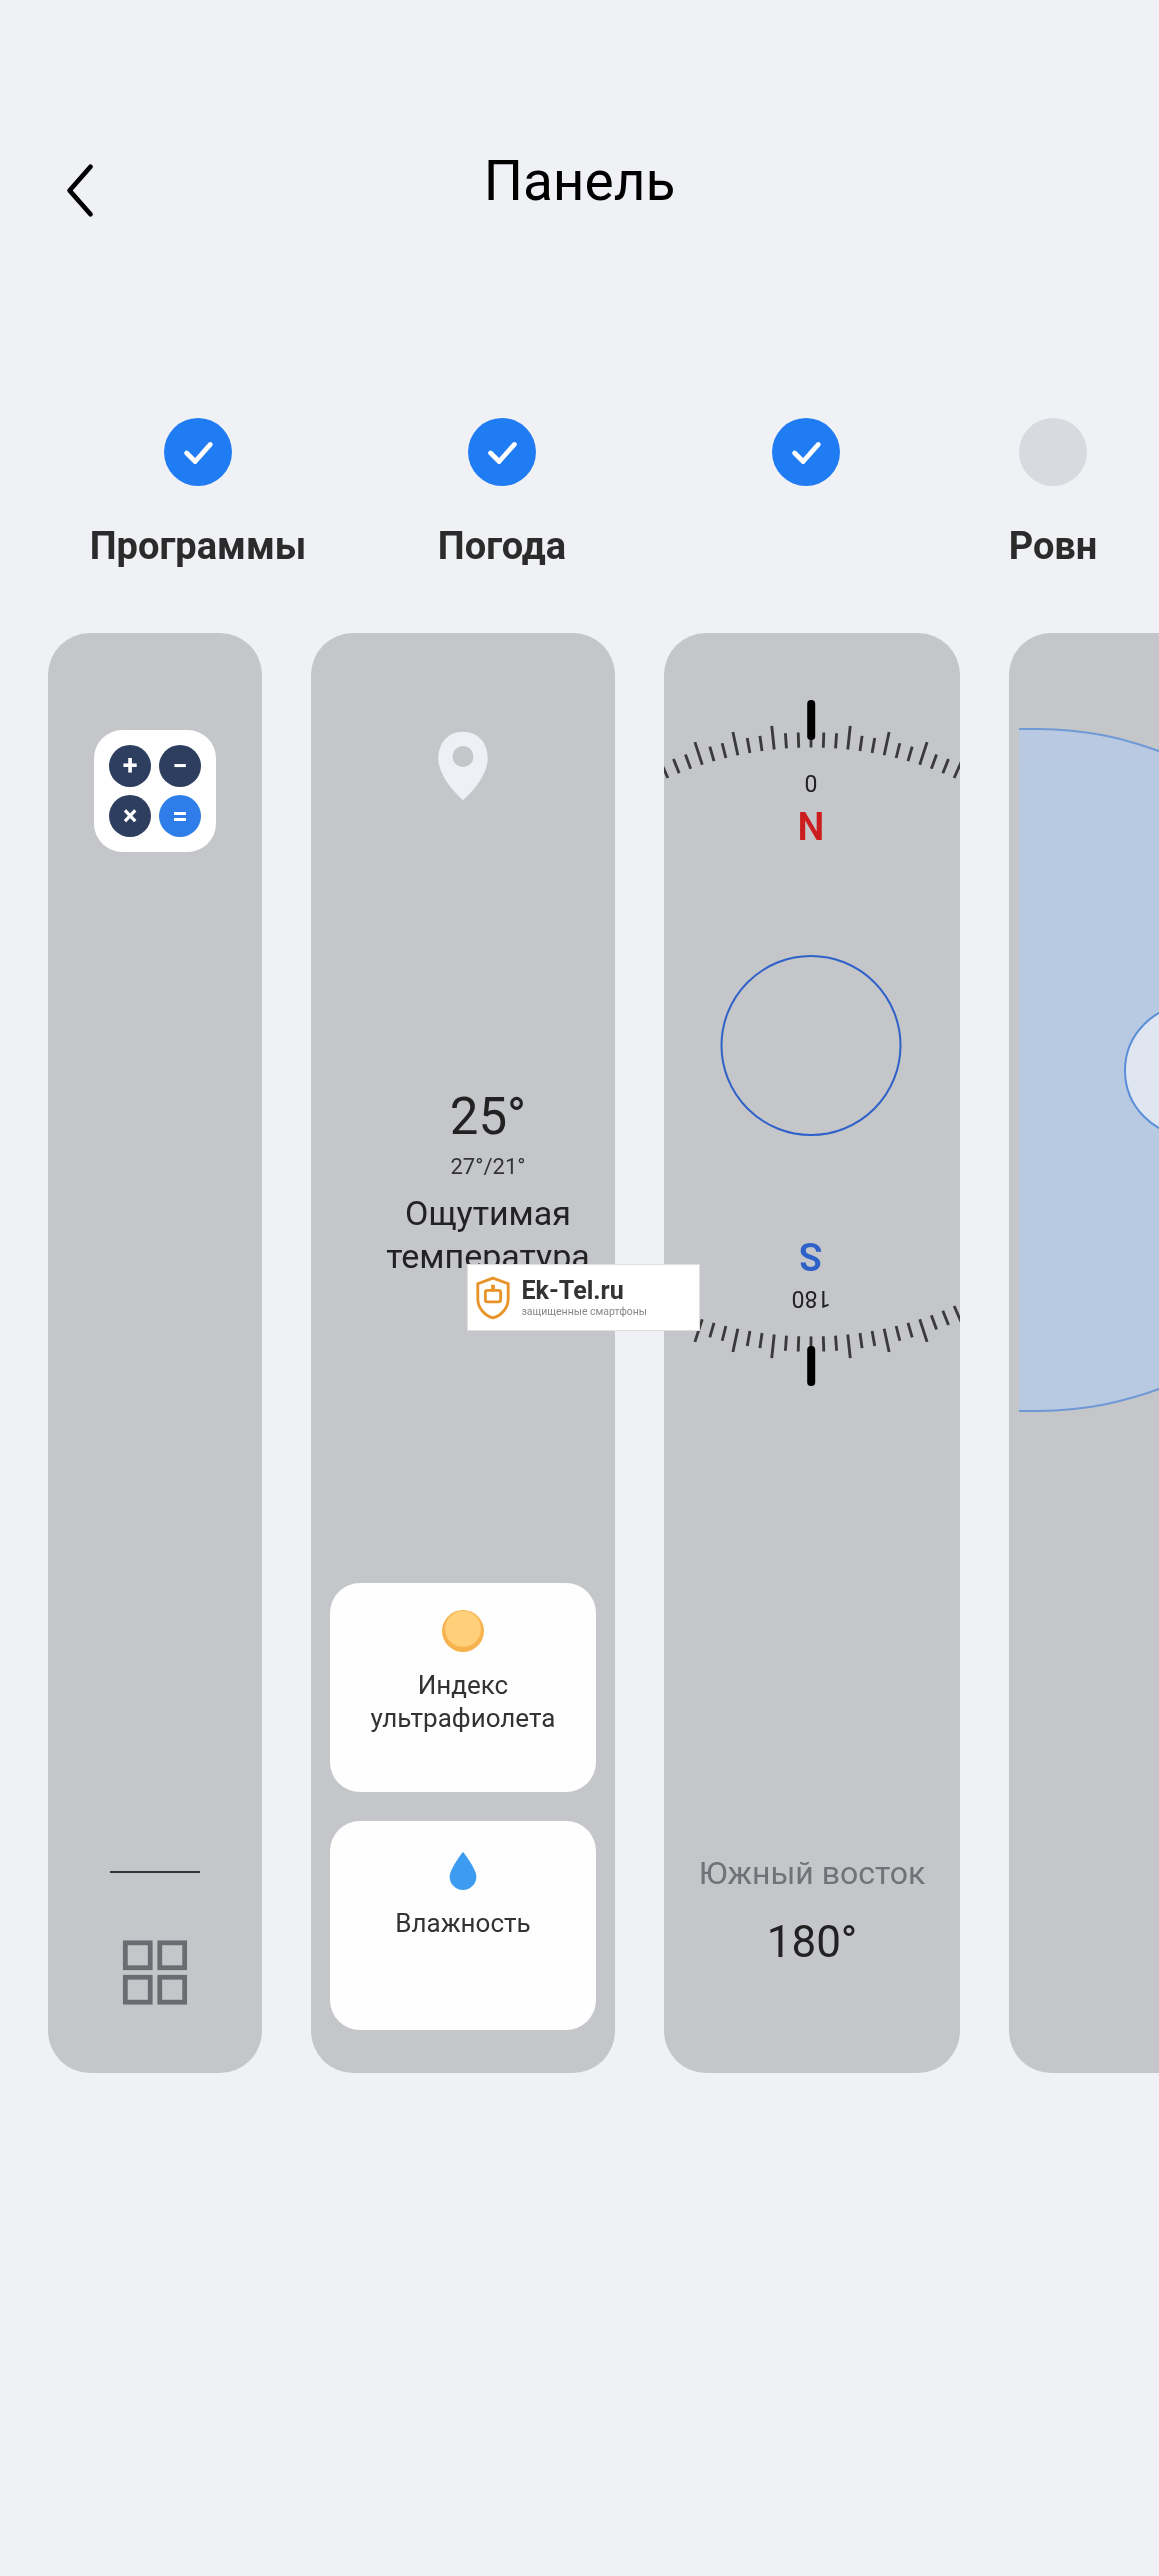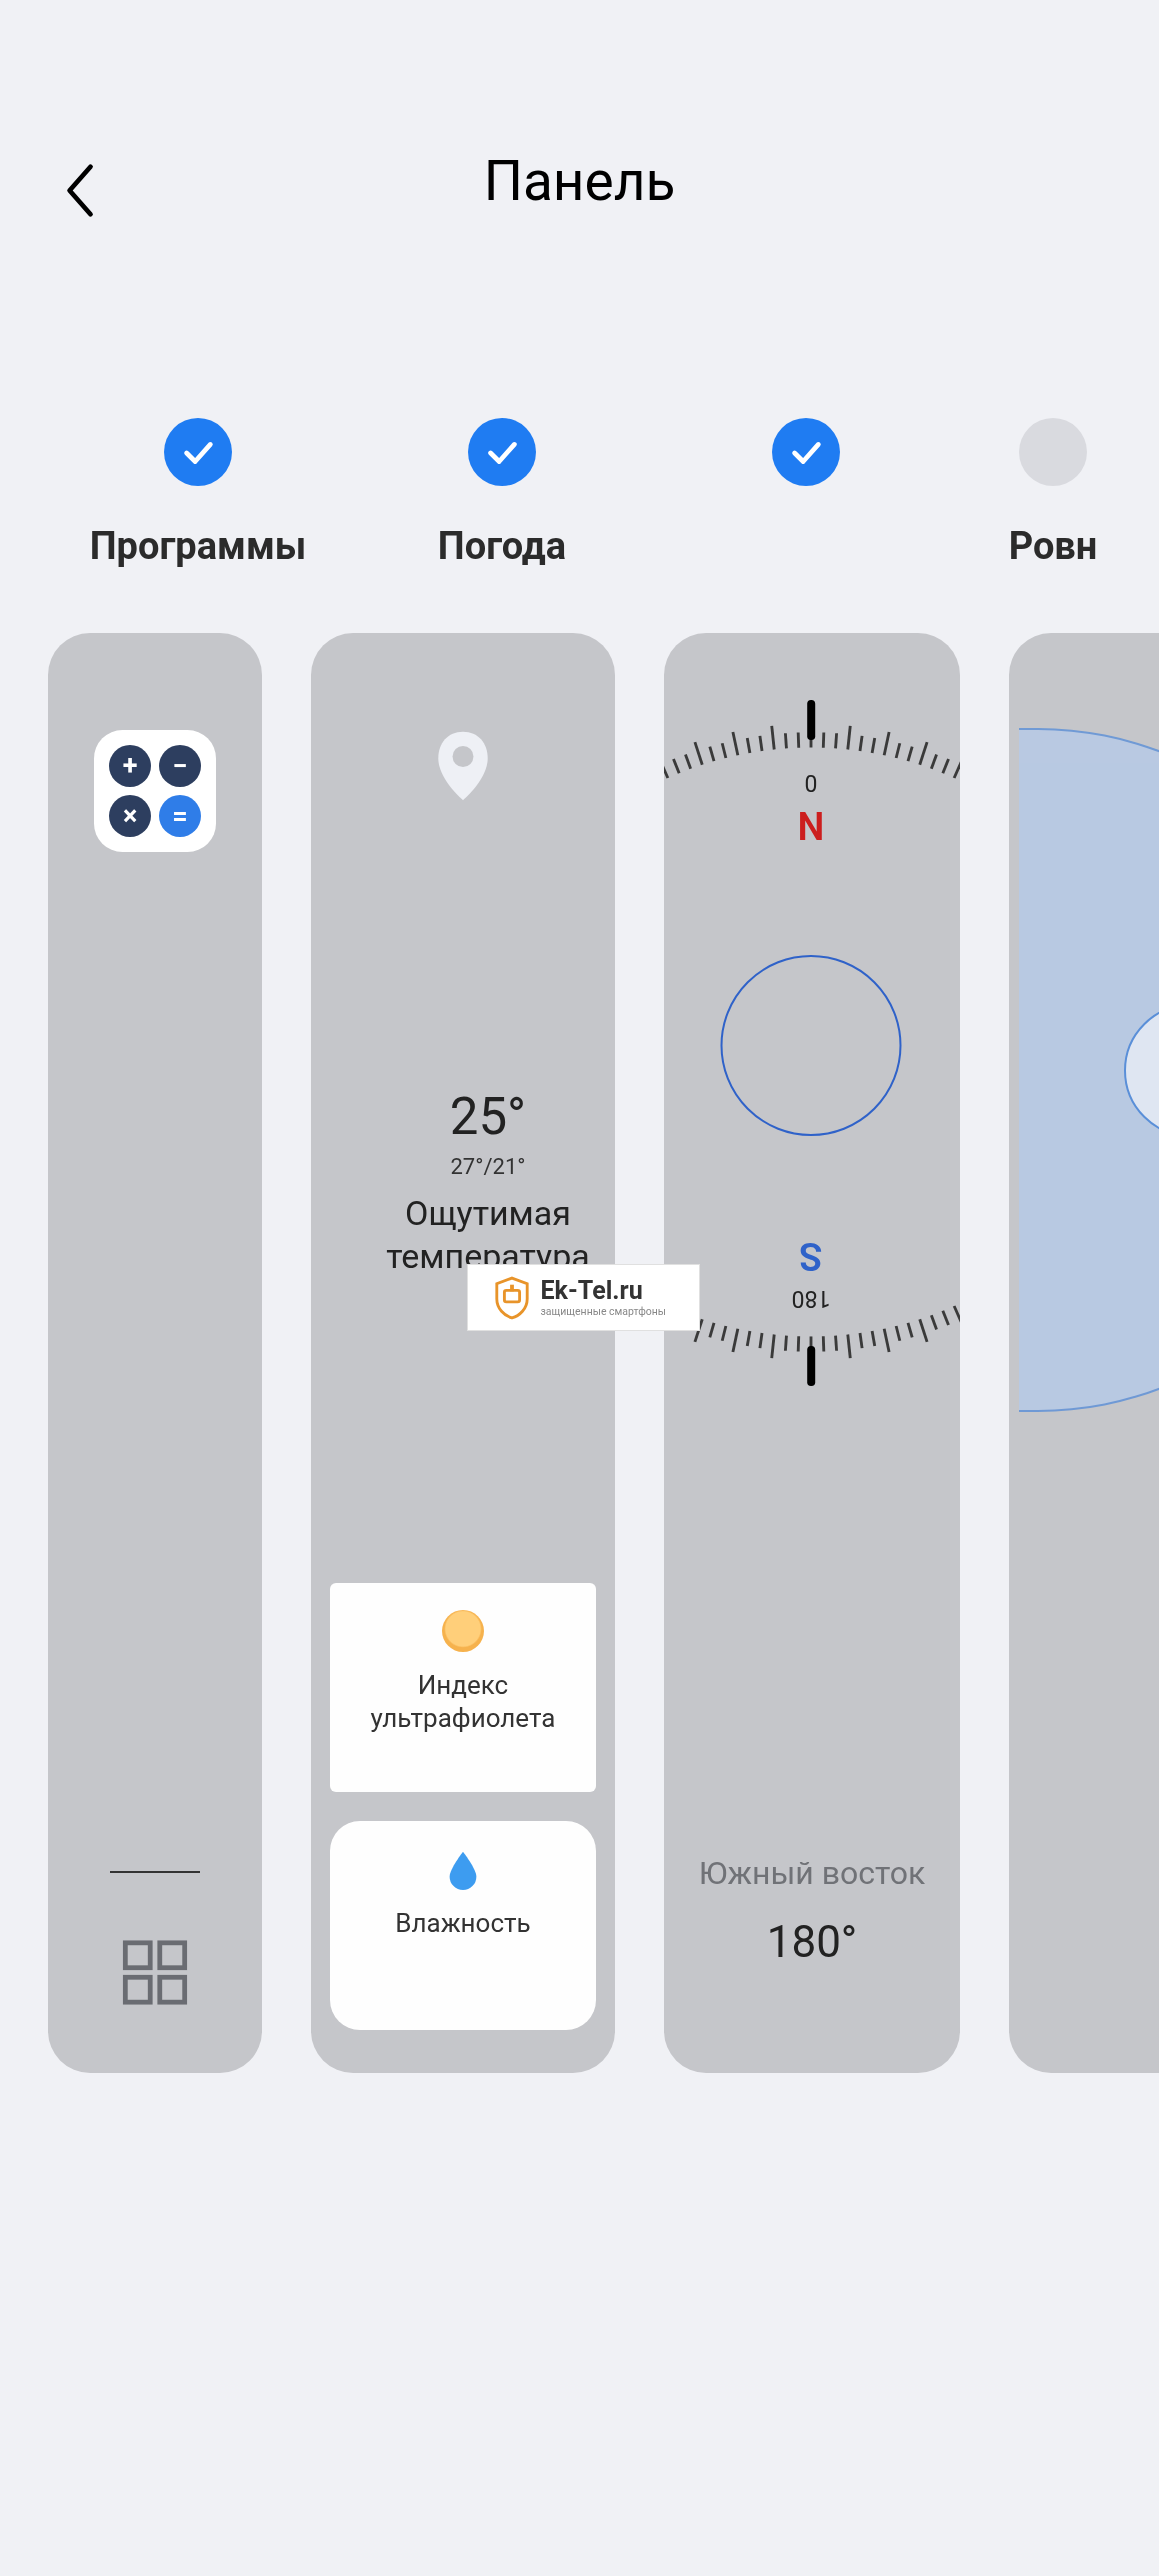--- a/index.html
+++ b/index.html
@@ -40,21 +40,21 @@
   .grid-icon { position:absolute; bottom:67px; left:50%; transform:translateX(-50%); width:67px; height:67px; }
   .grid-icon svg { width:100%; height:100%; }
 
   
   .pin { position:absolute; top:95px; left:50%; transform:translateX(-50%); }
   .pin svg { width:57px; height:76px; }
   .w-temp { position:absolute; top:454px; width:100%; text-align:center; font-size:51px; color:#222; }
   .w-hilo { position:absolute; top:521px; width:100%; text-align:center; font-size:22px; color:#333; }
   .w-feels { position:absolute; top:559px; width:100%; text-align:center; font-size:34px; color:#222; line-height:1.25; }
   .info-card { position:absolute; left:19px; right:19px; background:#fefefe; border-radius:30px; text-align:center; padding:27px 9.5px 23px; }
-  .info-card.uv { top:950px; height:209px;border-radius:6px; }
+  .info-card.uv { top:950px; height:209px; }
   .info-card.hum{ top:1188px; height:209px; }
   .info-dot { width:42px; height:42px; border-radius:50%; margin:0 auto 17px; }
   .info-dot.sun { background: radial-gradient(circle at 50% 45%, #ffcf7a 0 55%, #f6b24d 60% 100%); }
   .info-dot.drop { background:none; }
   .info-title { font-size:26px; color:#333; line-height:1.25; }
 
   
   .compass-wrap { position:absolute; top:67px; left:-86px; width:466px; height:684px; }
   .compass-n { position:absolute; top:105px; left:50%; transform:translateX(-50%); font-size:38px; font-weight:600; color:#cc1e1e; }
   .compass-0 { position:absolute; top:71px; left:50%; transform:translateX(-50%); font-size:23px; color:#222; }
@@ -68,21 +68,21 @@
   .compass-center { position:absolute; top:255px; left:50%; transform:translateX(-50%); width:181px; height:181px; border:2.9px solid #2f62c9; border-radius:50%; }
   .compass-dir { position:absolute; bottom:181px; width:100%; text-align:center; font-size:32px; color:#707277; }
   .compass-deg { position:absolute; bottom:105px; width:100%; text-align:center; font-size:44px; color:#222; }
 
   
   .level-circle { position:absolute; top:95px; left:9.5px; width:380px; height:684px; }
   .level-big { position:absolute; top:0; left:0; width:361px; height:684px; border:2.9px solid #5a8fd8; border-left:none; border-radius:0 342px 342px 0; background: #b6cae8; opacity:0.8; }
   .level-small { position:absolute; top:276px; left:105px; width:133px; height:133px; background:#dfe6f2; border:2.9px solid #5a8fd8; border-radius:50%; }
 
   
-  .watermark { position:absolute; top:1264px; left:467px; width:233px; height:67px; background:#fff; border:1px solid #e0e0e0; display:flex; align-items:center; gap:9.5px; padding:0 25px; }
+  .watermark { position:absolute; top:1264px; left:467px; width:233px; height:67px; background:#fff; border:1px solid #e0e0e0; display:flex; align-items:center; gap:9.5px; padding:0 6px; }
   .watermark svg { flex:0 0 auto; }
   .wm-text { display:flex; flex-direction:column; line-height:1; }
   .wm-main { font-size:25px; font-weight:700; color:#333; }
   .wm-sub  { font-size:10.5px; color:#888; margin-top:3.8px; }
 
   .ticks path { stroke:#3a3a3a; stroke-width:3; }
 </style>
 </head>
 <body>
 

